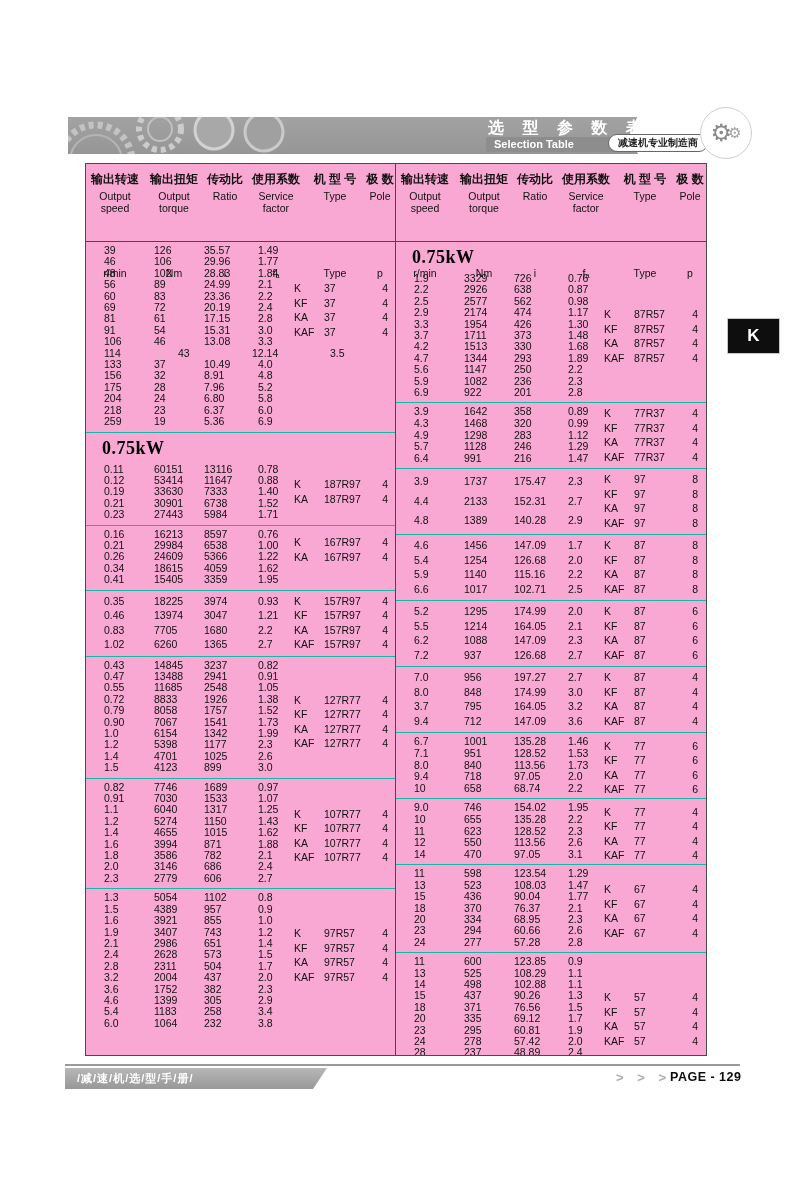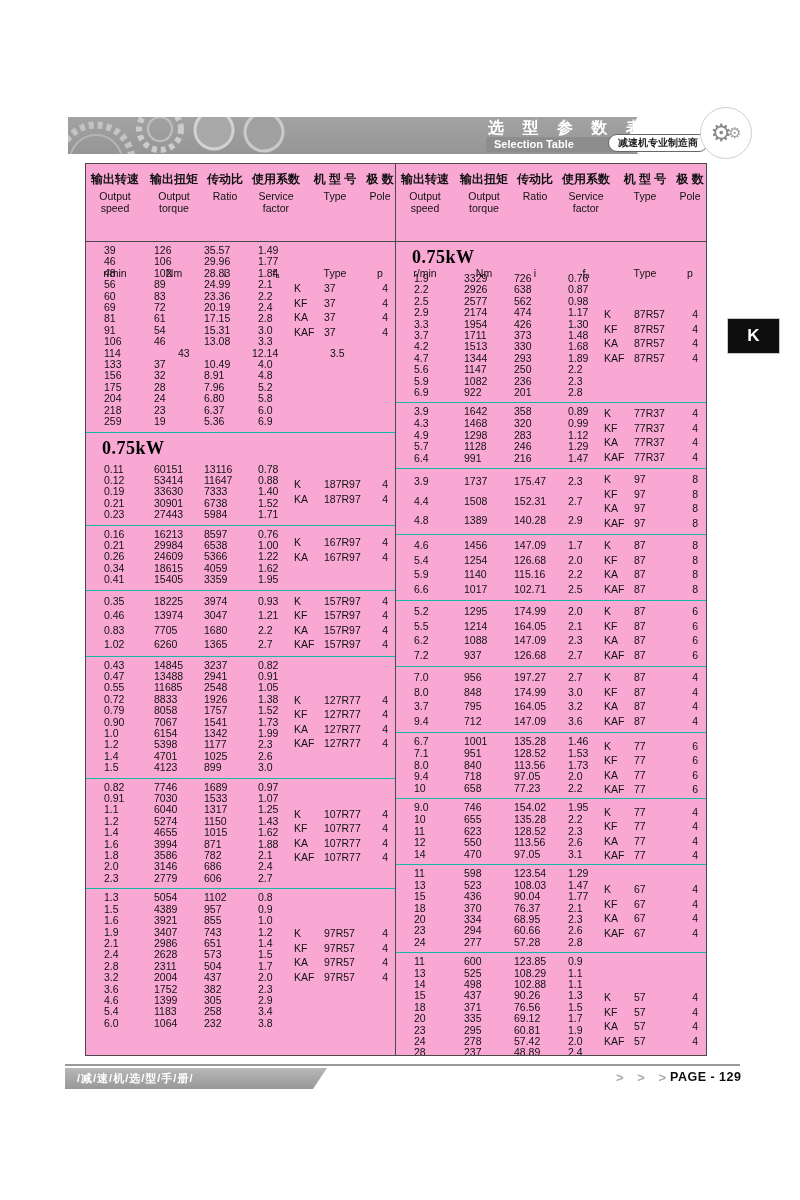--- a/index.html
+++ b/index.html
@@ -812,21 +812,21 @@
         </div>
         <div class="block">
           <div class="row" style="line-height: 19.3333px;">
             <span class="cell c0">3.9</span>
             <span class="cell c1">1737</span>
             <span class="cell c2">175.47</span>
             <span class="cell c3">2.3</span>
           </div>
           <div class="row" style="line-height: 19.3333px;">
             <span class="cell c0">4.4</span>
-            <span class="cell c1">1508</span>
+            <span class="cell c1">2133</span>
             <span class="cell c2">152.31</span>
             <span class="cell c3">2.7</span>
           </div>
           <div class="row" style="line-height: 19.3333px;">
             <span class="cell c0">4.8</span>
             <span class="cell c1">1389</span>
             <span class="cell c2">140.28</span>
             <span class="cell c3">2.9</span>
           </div>
           <div class="types" style="top: 3px;">
@@ -1017,21 +1017,21 @@
           </div>
           <div class="row" style="line-height: 11.6px;">
             <span class="cell c0">9.4</span>
             <span class="cell c1">718</span>
             <span class="cell c2">97.05</span>
             <span class="cell c3">2.0</span>
           </div>
           <div class="row" style="line-height: 11.6px;">
             <span class="cell c0">10</span>
             <span class="cell c1">658</span>
-            <span class="cell c2">77.23</span>
+            <span class="cell c2">68.74</span>
             <span class="cell c3">2.2</span>
           </div>
           <div class="types" style="top: 5.32px;">
             <div class="type-line">
               <span class="t-prefix">K</span>
               <span class="t-model">77</span>
               <span class="t-pole">6</span>
             </div>
             <div class="type-line">
               <span class="t-prefix">KF</span>

